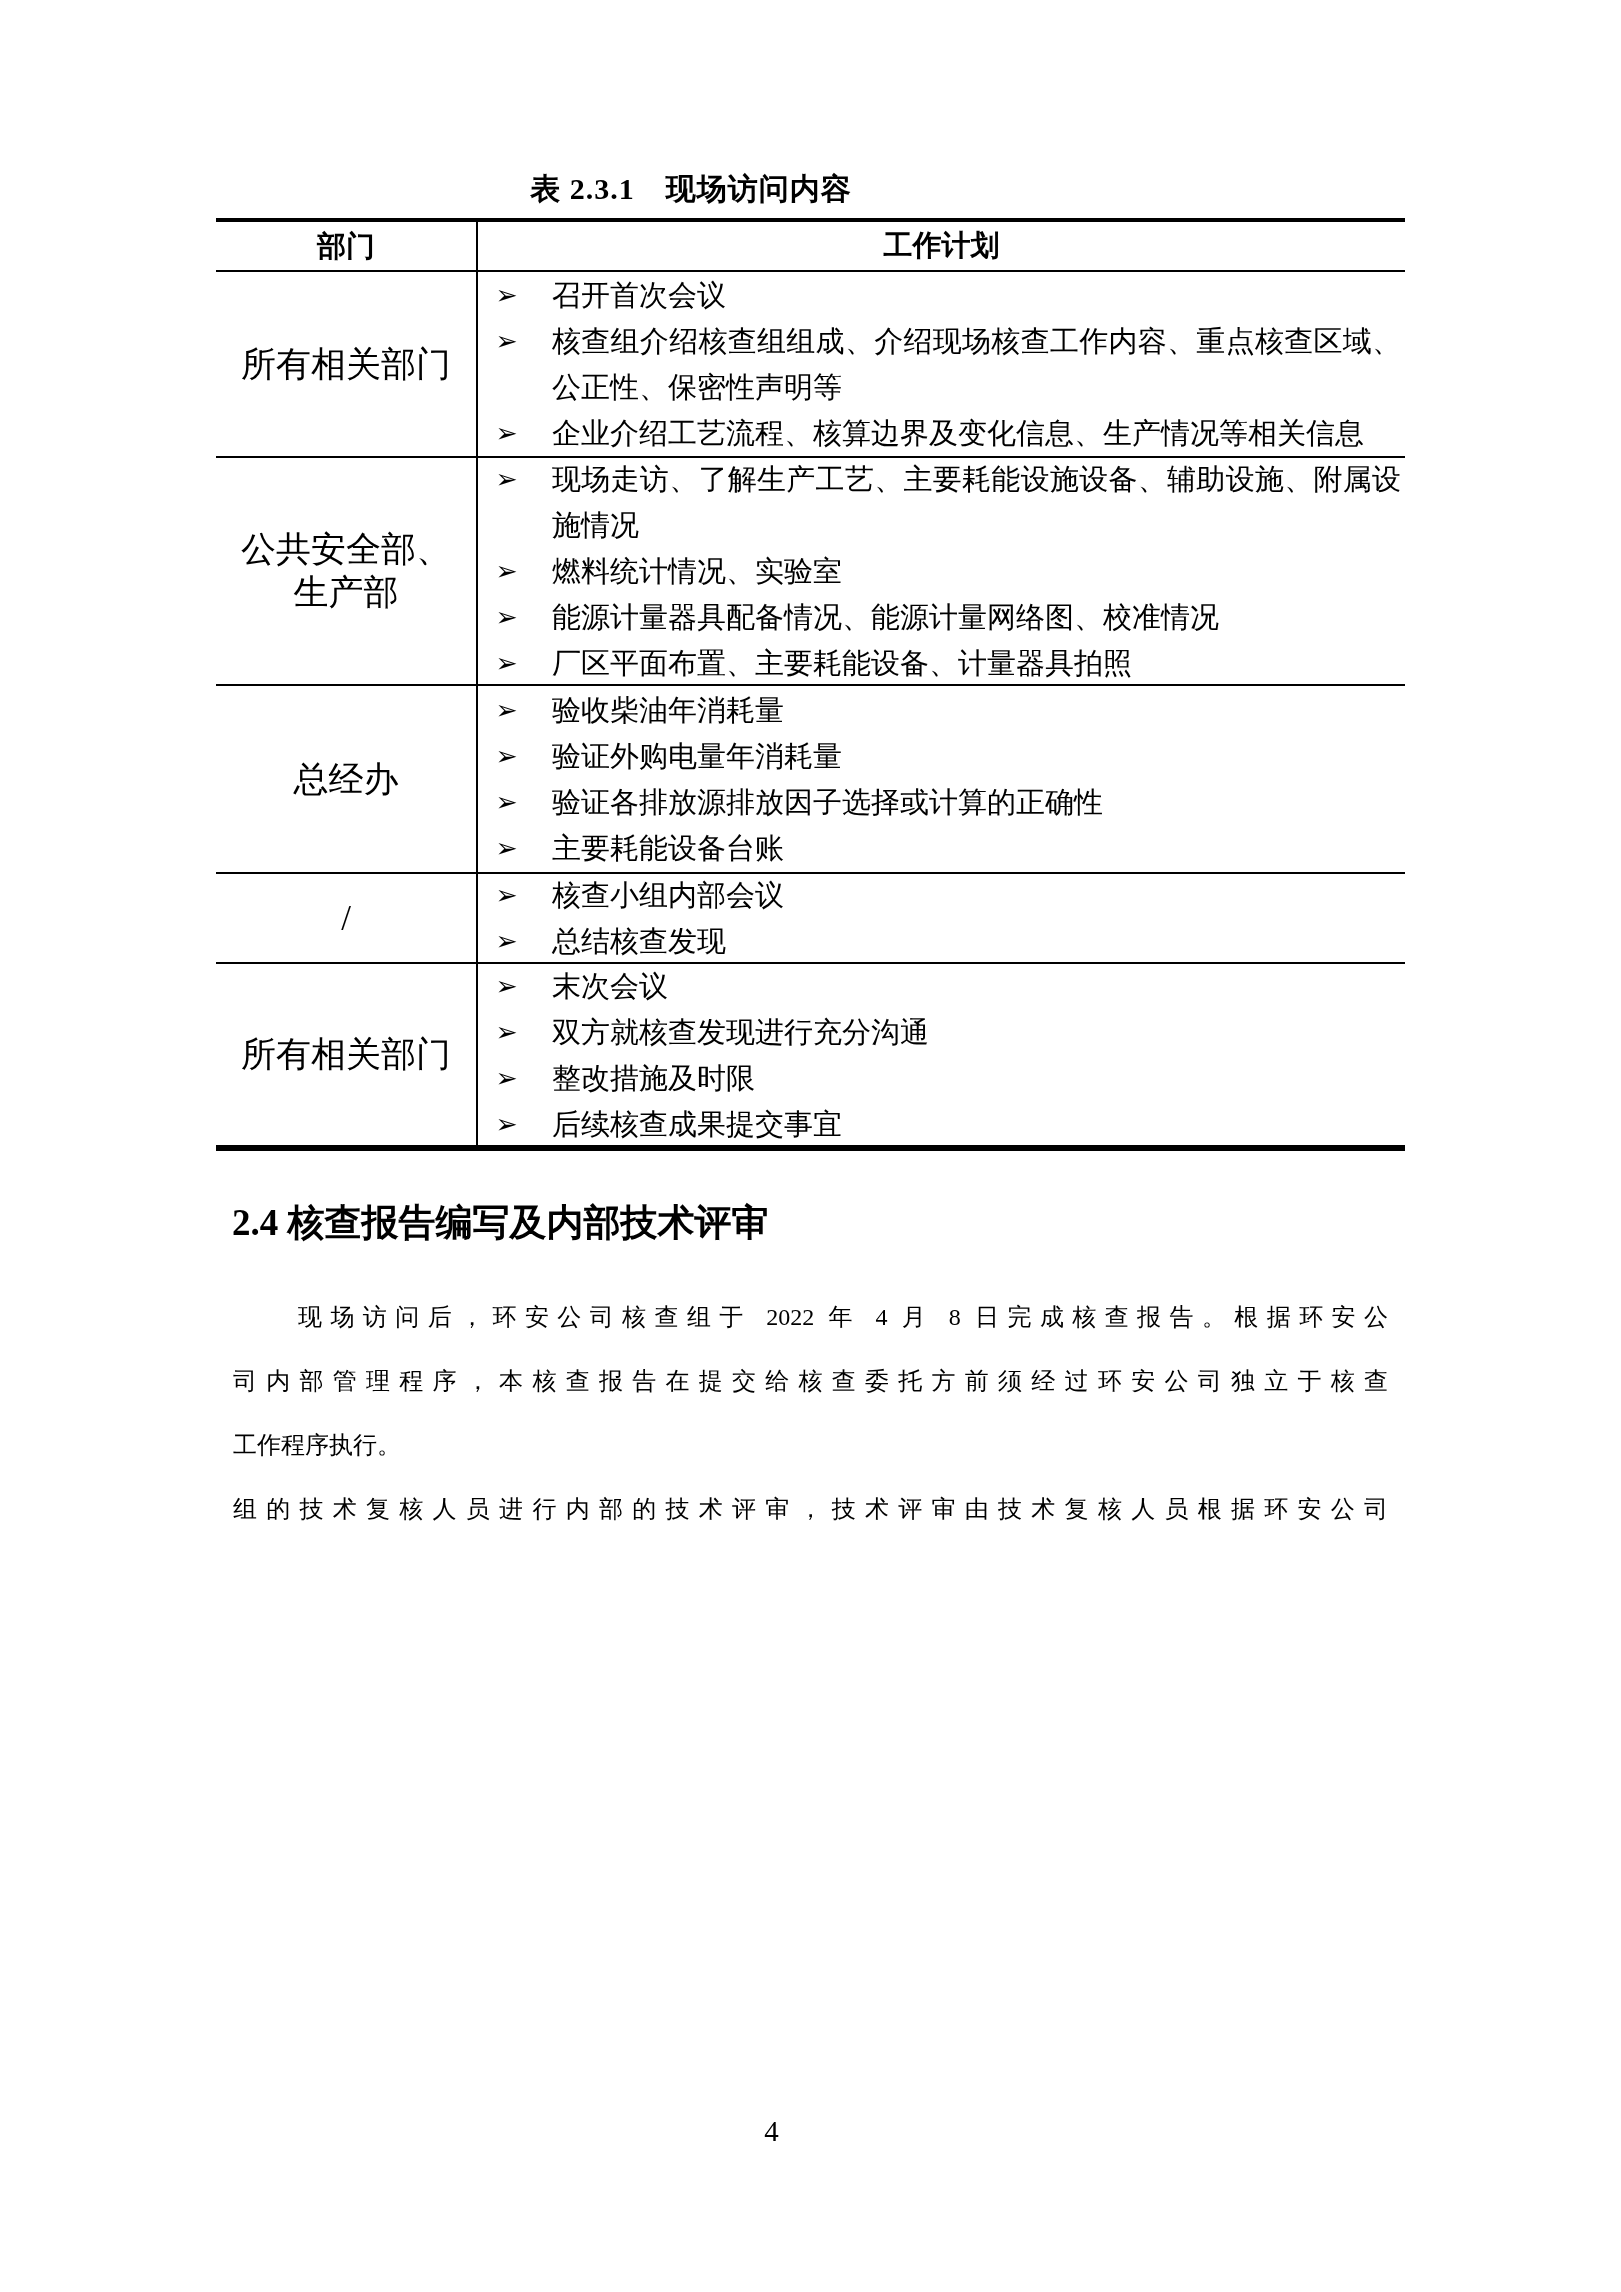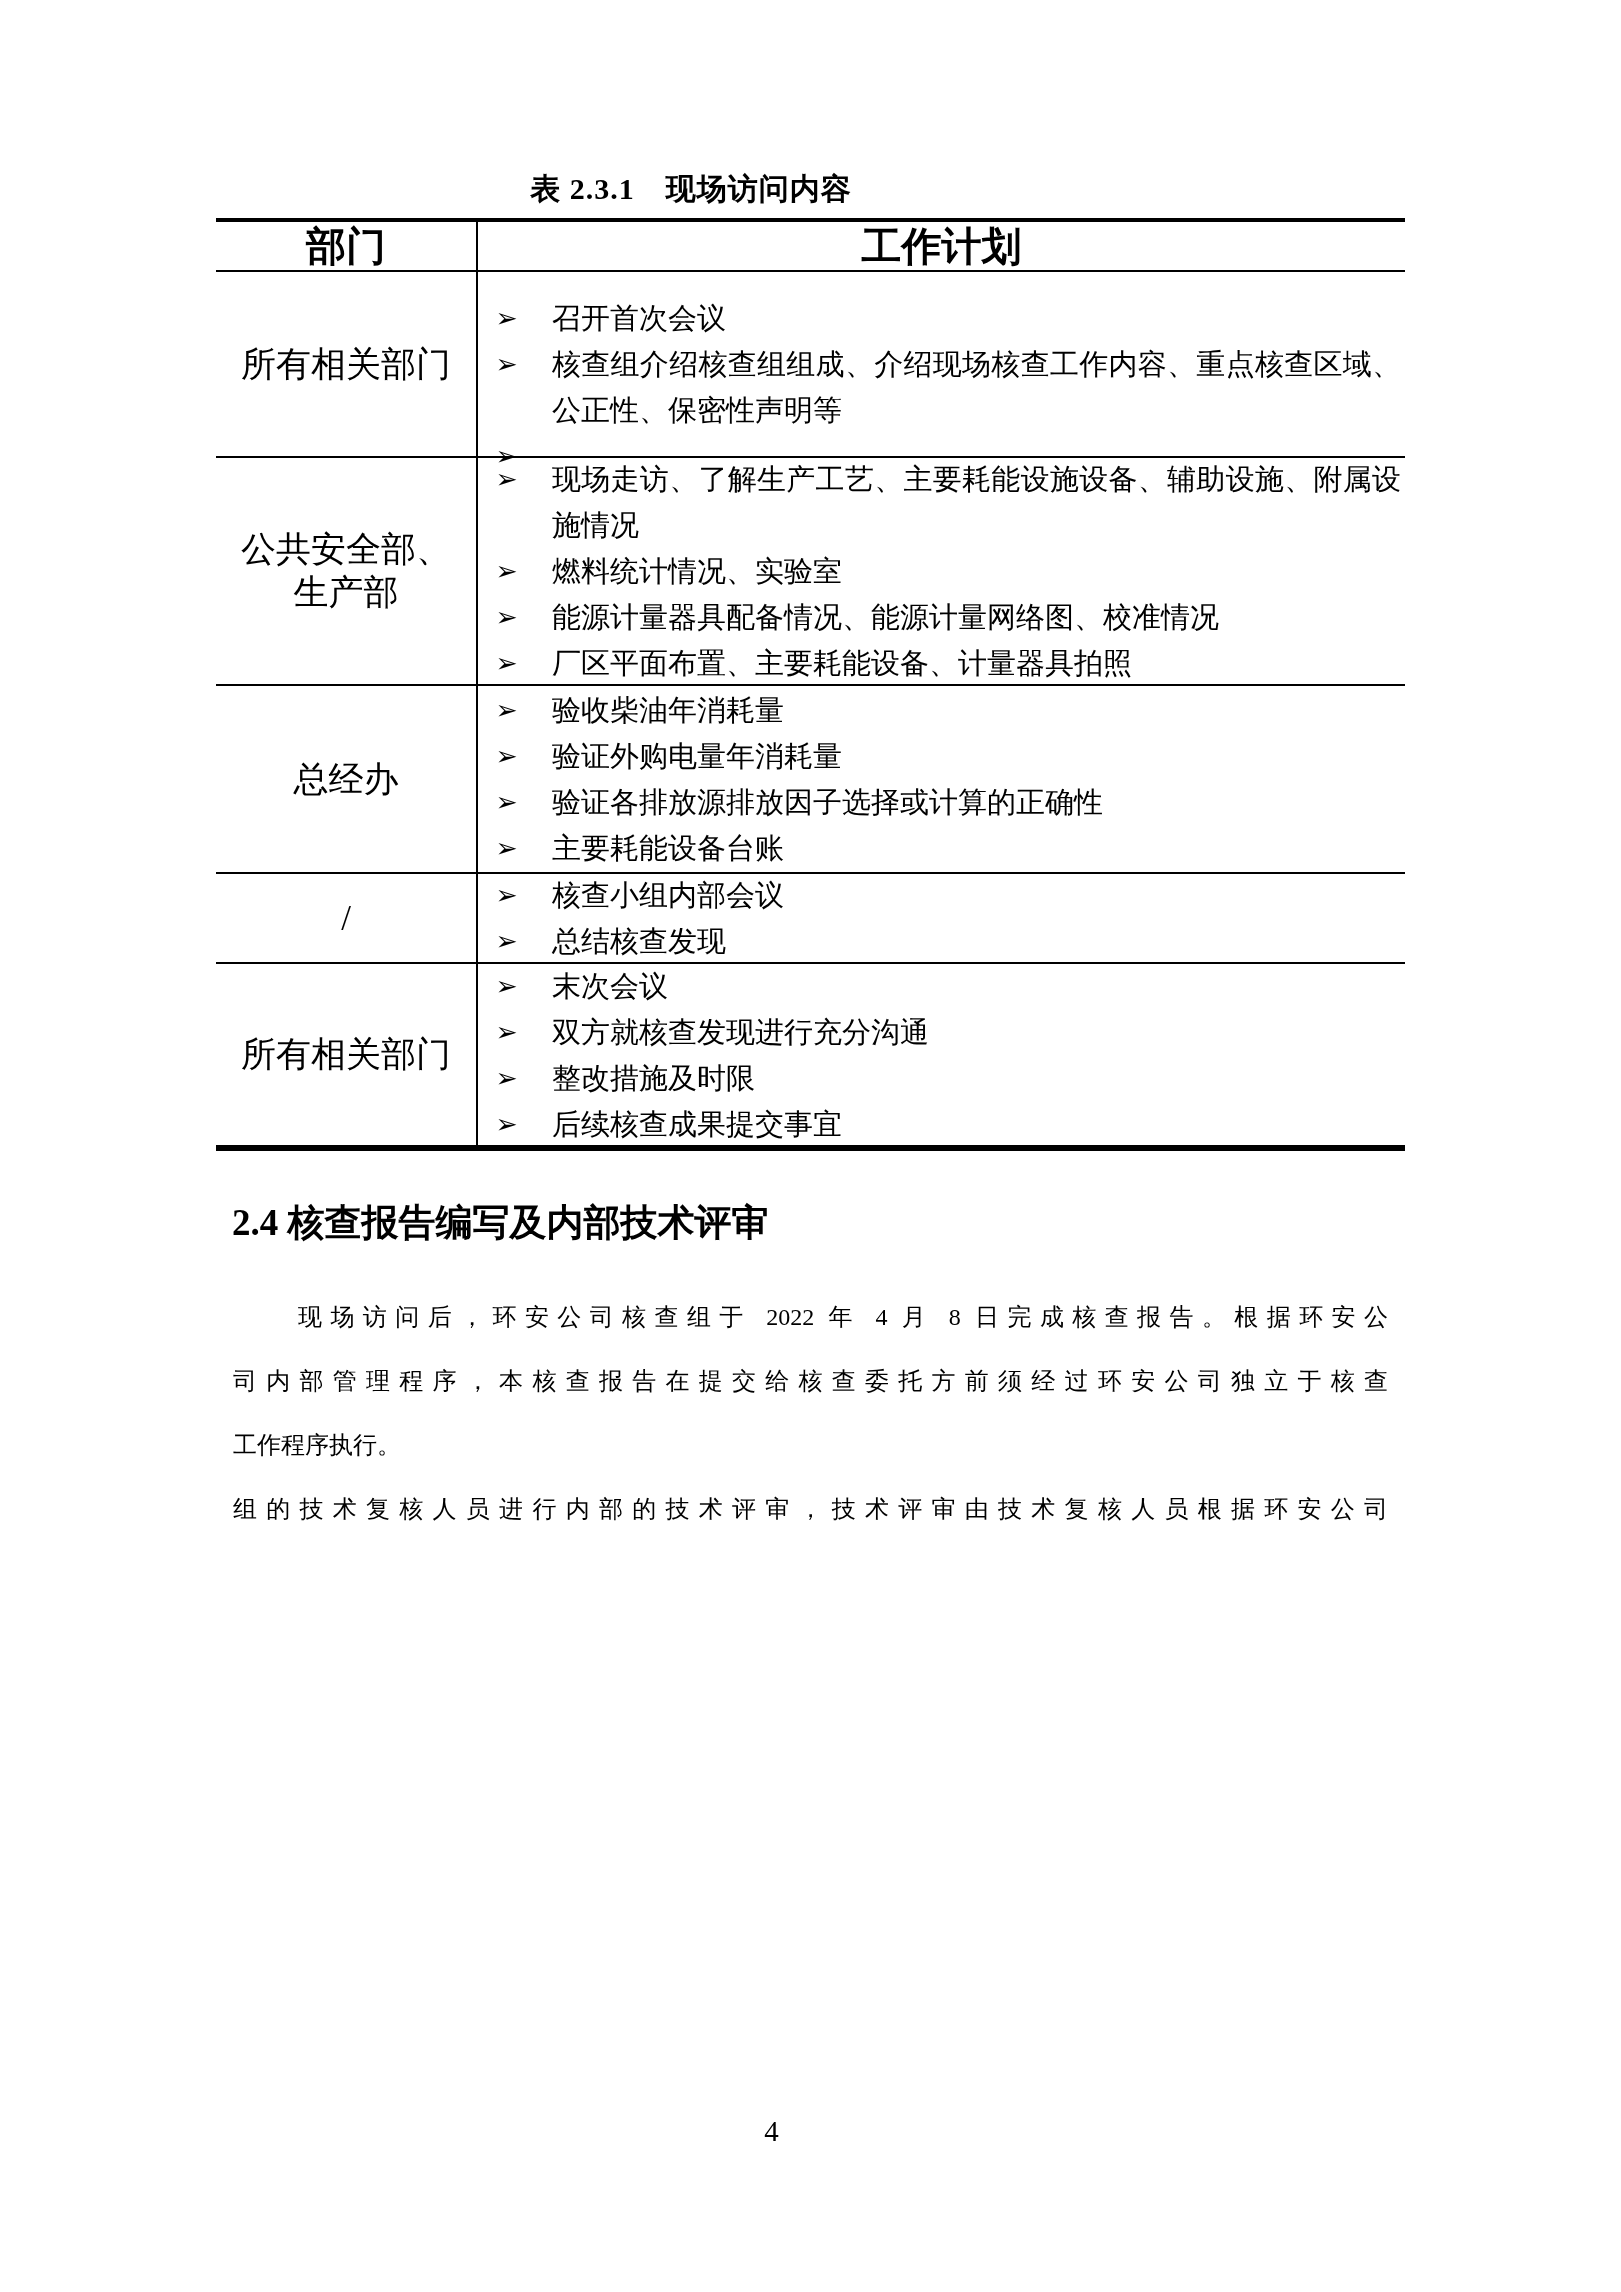--- a/index.html
+++ b/index.html
@@ -31,21 +31,21 @@
   .t-dep{
     width:262px;flex:0 0 262px;border-right:2px solid #000;box-sizing:border-box;
     display:flex;align-items:center;justify-content:center;text-align:center;
     font-size:35px;line-height:43px;padding:0 7.8px;
   }
   .t-plan{
     flex:1;display:flex;flex-direction:column;justify-content:center;
     font-size:29px;box-sizing:border-box;
   }
   .t-row.header .t-dep,.t-row.header .t-plan{
-    font-weight:bold;font-size:40px;align-items:center;justify-content:center;
+    font-weight:bold;font-size:29px;align-items:center;justify-content:center;
     flex-direction:row;display:flex;text-align:center;padding:0;
   }
   .b-item{
     position:relative;padding-left:74px;padding-right:3.9px;line-height:46px;
     text-align:justify;
   }
   .b-item .bullet{
     position:absolute;left:17.6px;top:0;font-size:26.5px;line-height:46px;
   }
 
@@ -81,21 +81,21 @@
     <div class="t-row header">
       <div class="t-dep">部门</div>
       <div class="t-plan">工作计划</div>
     </div>
     <div class="t-rows">
         <div class="t-row">
           <div class="t-dep">所有相关部门</div>
           <div class="t-plan">
             <div class="b-item"><span class="bullet">➢</span><span>召开首次会议</span></div>
             <div class="b-item"><span class="bullet">➢</span><span>核查组介绍核查组组成、介绍现场核查工作内容、重点核查区域、公正性、保密性声明等</span></div>
-            <div class="b-item"><span class="bullet">➢</span></div>
+            <div class="b-item"><span class="bullet">➢</span><span>企业介绍工艺流程、核算边界及变化信息、生产情况等相关信息</span></div>
           </div>
         </div>
         <div class="t-row">
           <div class="t-dep">公共安全部、生产部</div>
           <div class="t-plan">
             <div class="b-item"><span class="bullet">➢</span><span>现场走访、了解生产工艺、主要耗能设施设备、辅助设施、附属设施情况</span></div>
             <div class="b-item"><span class="bullet">➢</span><span>燃料统计情况、实验室</span></div>
             <div class="b-item"><span class="bullet">➢</span><span>能源计量器具配备情况、能源计量网络图、校准情况</span></div>
             <div class="b-item"><span class="bullet">➢</span><span>厂区平面布置、主要耗能设备、计量器具拍照</span></div>
           </div>

